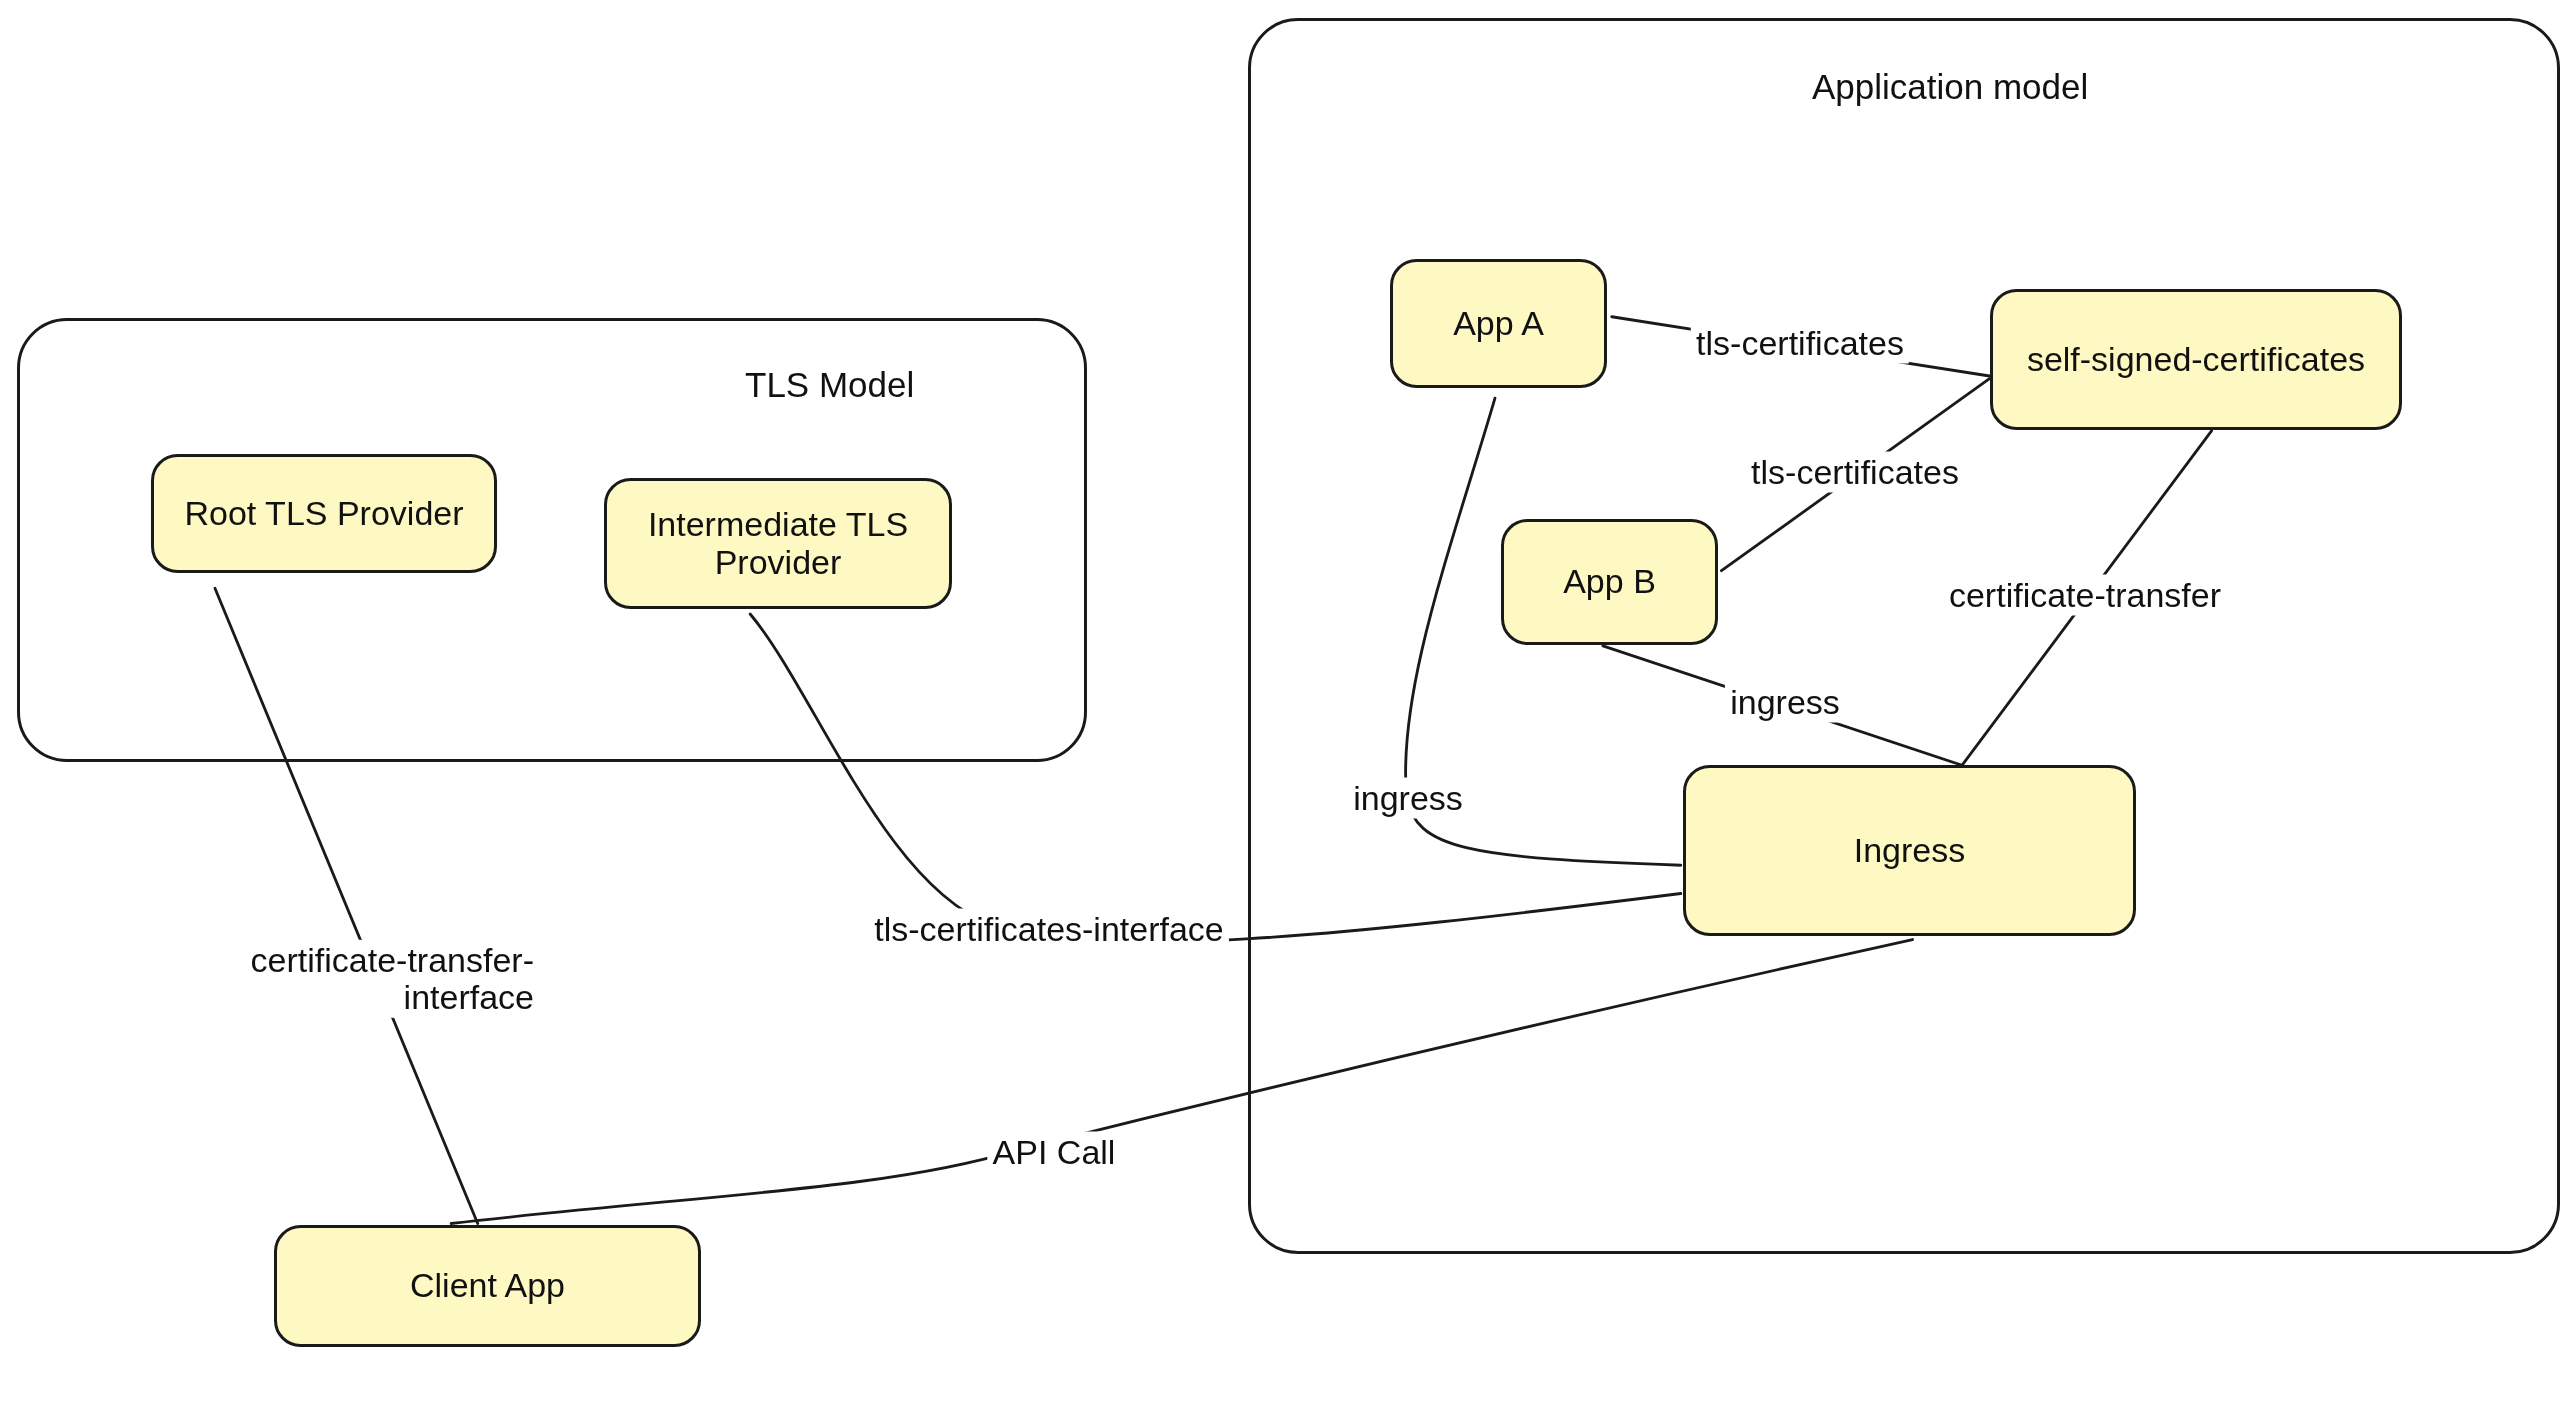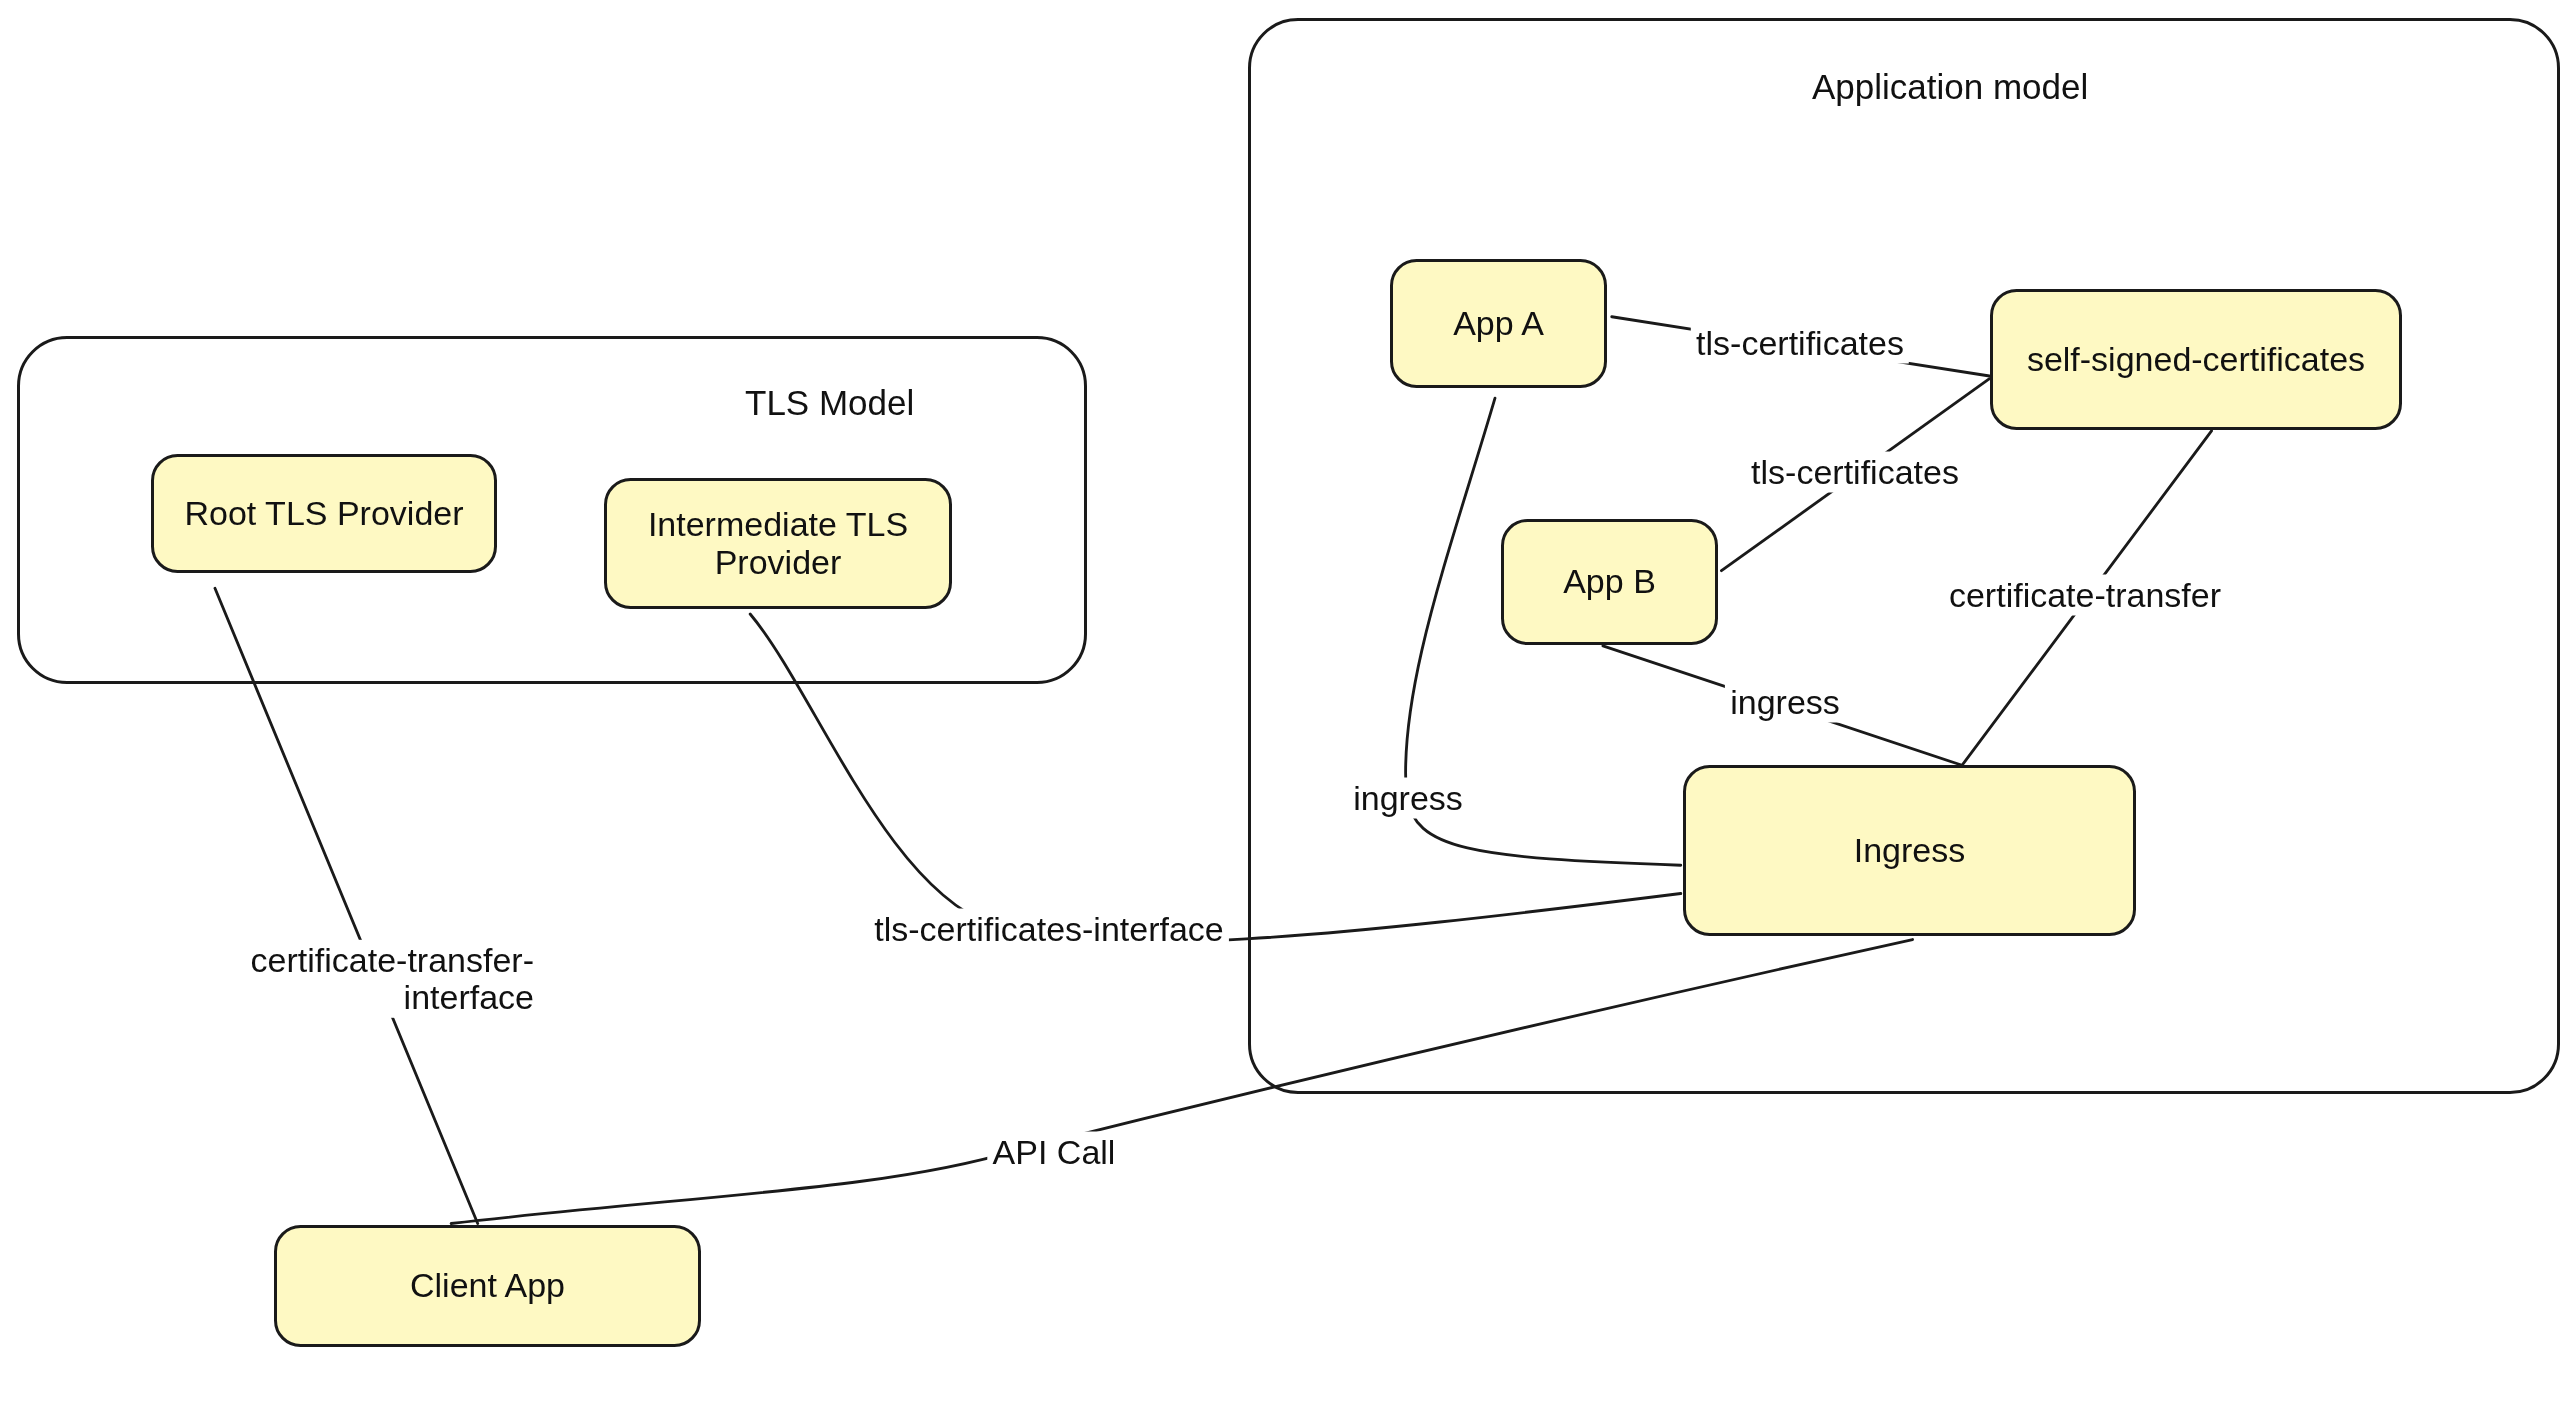--- a/index.html
+++ b/index.html
@@ -22,25 +22,25 @@
   <path d="M1822 358 L2249 425"></path>
   <path d="M1946 645 L2249 428"></path>
   <path d="M2500 487 L2218 865"></path>
   <path d="M1812 730 L2218 865"></path>
   <path d="M1690 450 C1640 620 1580 780 1590 900 C1600 960 1660 970 1900 978"></path>
   <path d="M848 694 C920 780 1000 1000 1120 1045 C1250 1085 1500 1060 1900 1010"></path>
   <path d="M243 665 L540 1383"></path>
   <path d="M510 1383 C800 1350 1000 1345 1150 1300 C1550 1200 1900 1120 2162 1062"></path>
 </svg>
 
-<div class="group" style="left:17px; top:336px; width:1070px; height:348px;">
+<div class="group" style="left:17px; top:318px; width:1070px; height:444px;">
   <div class="group-title" style="left:725px; top:44px;">TLS Model</div>
 </div>
 
-<div class="group" style="left:1248px; top:17.7px; width:1312px; height:1076px;">
+<div class="group" style="left:1248px; top:17.7px; width:1312px; height:1236px;">
   <div class="group-title" style="left:561px; top:46px;">Application model</div>
 </div>
 
 <div class="node" style="left:151px; top:454px; width:346px; height:119px;">Root TLS Provider</div>
 <div class="node" style="left:604px; top:478px; width:348px; height:131px;">Intermediate TLS Provider</div>
 <div class="node" style="left:1390px; top:259px; width:217px; height:129px;">App A</div>
 <div class="node" style="left:1990px; top:289px; width:412px; height:141px;">self-signed-certificates</div>
 <div class="node" style="left:1501px; top:519px; width:217px; height:126px;">App B</div>
 <div class="node" style="left:1683px; top:765px; width:453px; height:171px;">Ingress</div>
 <div class="node" style="left:274px; top:1225px; width:427px; height:122px;">Client App</div>

